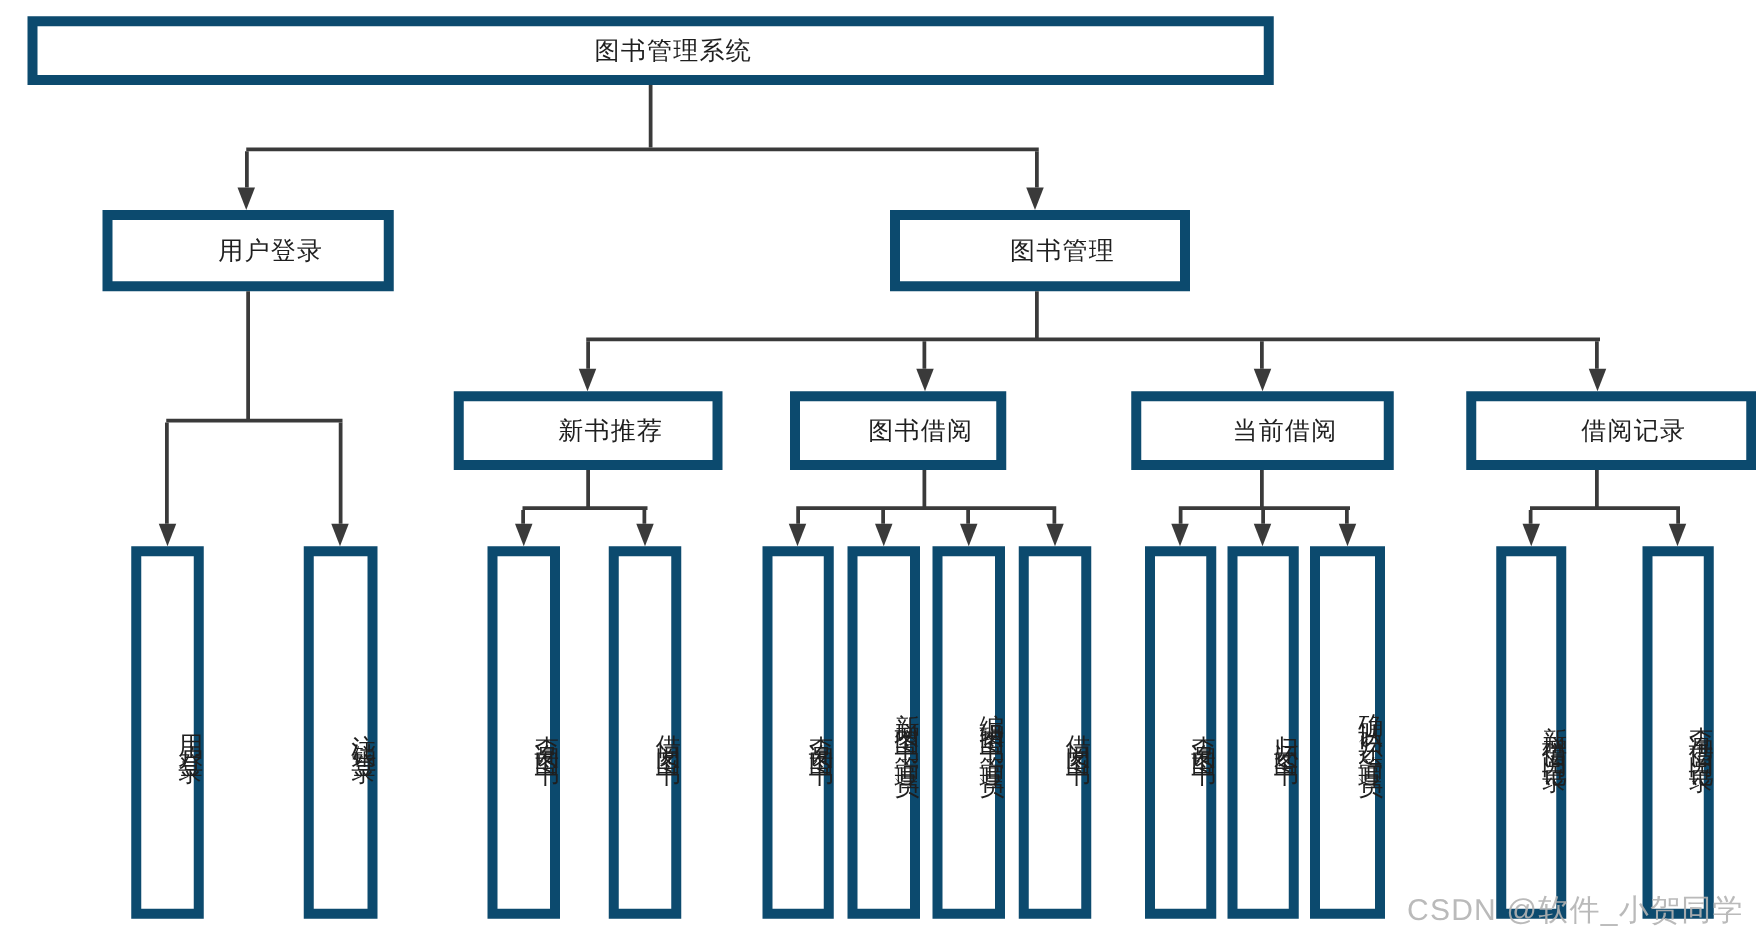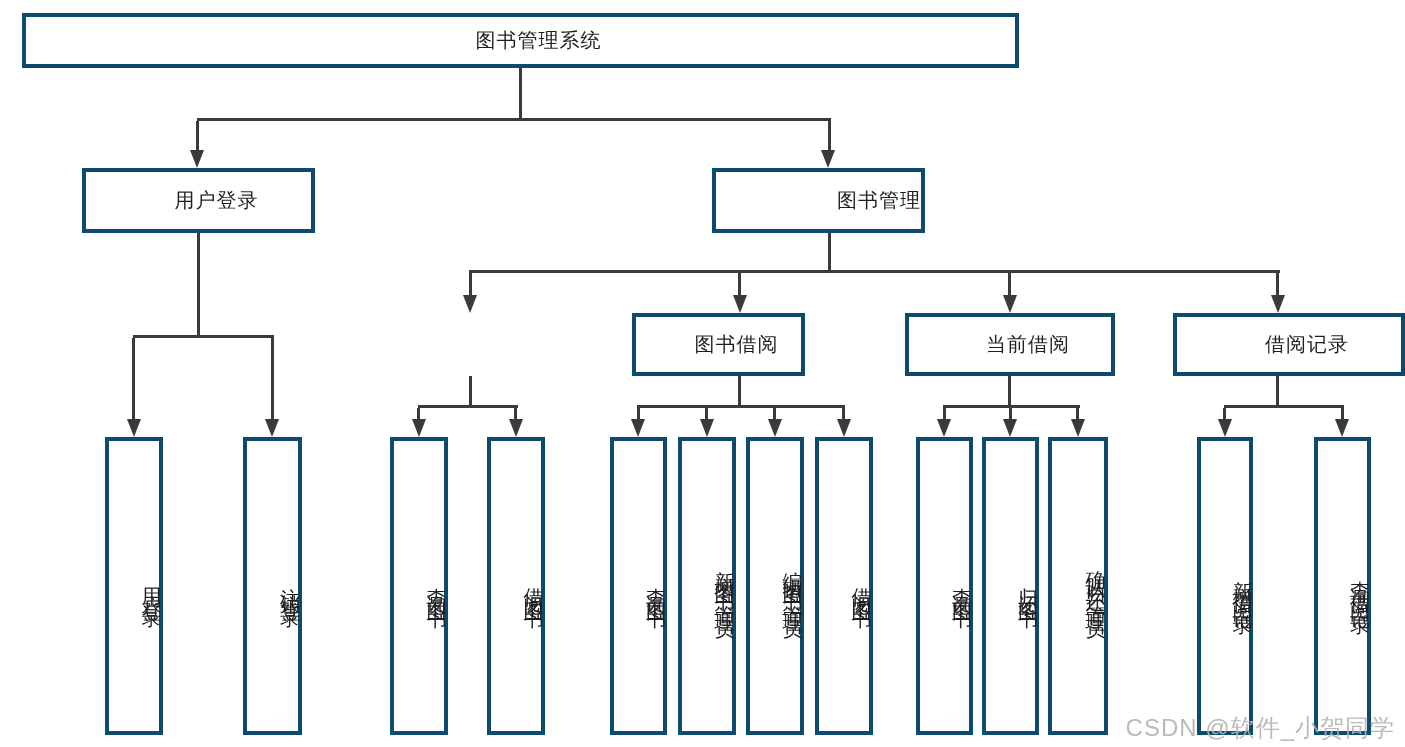--- a/index.html
+++ b/index.html
@@ -7,21 +7,21 @@
     position:relative;
     width:1405px;height:747px;
     background:#ffffff;
     font-family:"Liberation Sans","DejaVu Sans",sans-serif;
     color:#1f1f1f;
     overflow:hidden;
   }
   .box{
     position:absolute;
     box-sizing:border-box;
-    border:4px solid #0c4a6e;
+    border:8px solid #0c4a6e;
     background:#ffffff;
     display:flex;align-items:center;justify-content:center;padding-left:36px;
   }
   .hlabel{font-size:20px;letter-spacing:1px;}
   .vtext{
     writing-mode:vertical-rl;
     text-orientation:mixed;
     font-size:20px;
     letter-spacing:7px;
     line-height:1;
@@ -53,21 +53,21 @@
   <div class="vl" style="left:519px;top:68px;height:50px;"></div>
   <div class="hl" style="left:197px;top:118px;width:634px;"></div>
   <div class="vl" style="left:196px;top:121px;height:29px;"></div>
   <div class="vl" style="left:828px;top:121px;height:29px;"></div>
   <div class="ah" style="left:190px;top:150px;"></div>
   <div class="ah" style="left:821px;top:150px;"></div>
 
   <div class="box" style="left:82px;top:168px;width:233px;height:65px;">
     <span class="hlabel">用户登录</span>
   </div>
-  <div class="box" style="left:712px;top:168px;width:213px;height:65px;justify-content:flex-end;">
+  <div class="box" style="left:712px;top:168px;width:240px;height:65px;">
     <span class="hlabel">图书管理</span>
   </div>
 
   <div class="vl" style="left:197px;top:233px;height:104px;"></div>
   <div class="hl" style="left:133px;top:335px;width:141px;"></div>
   <div class="vl" style="left:132px;top:338px;height:81px;"></div>
   <div class="vl" style="left:271px;top:338px;height:81px;"></div>
   <div class="ah" style="left:127px;top:419px;"></div>
   <div class="ah" style="left:265px;top:419px;"></div>
 
@@ -75,20 +75,23 @@
   <div class="hl" style="left:469px;top:270px;width:811px;"></div>
   <div class="vl" style="left:469px;top:273px;height:22px;"></div>
   <div class="vl" style="left:738px;top:273px;height:22px;"></div>
   <div class="vl" style="left:1008px;top:273px;height:22px;"></div>
   <div class="vl" style="left:1276px;top:273px;height:22px;"></div>
   <div class="ah" style="left:463px;top:295px;"></div>
   <div class="ah" style="left:733px;top:295px;"></div>
   <div class="ah" style="left:1003px;top:295px;"></div>
   <div class="ah" style="left:1271px;top:295px;"></div>
 
+  <div class="box" style="left:363px;top:313px;width:215px;height:63px;">
+    <span class="hlabel">新书推荐</span>
+  </div>
   <div class="box" style="left:632px;top:313px;width:173px;height:63px;">
     <span class="hlabel">图书借阅</span>
   </div>
   <div class="box" style="left:905px;top:313px;width:210px;height:63px;align-items:center;">
     <span class="hlabel">当前借阅</span>
   </div>
   <div class="box" style="left:1173px;top:313px;width:232px;height:63px;">
     <span class="hlabel">借阅记录</span>
   </div>
 

